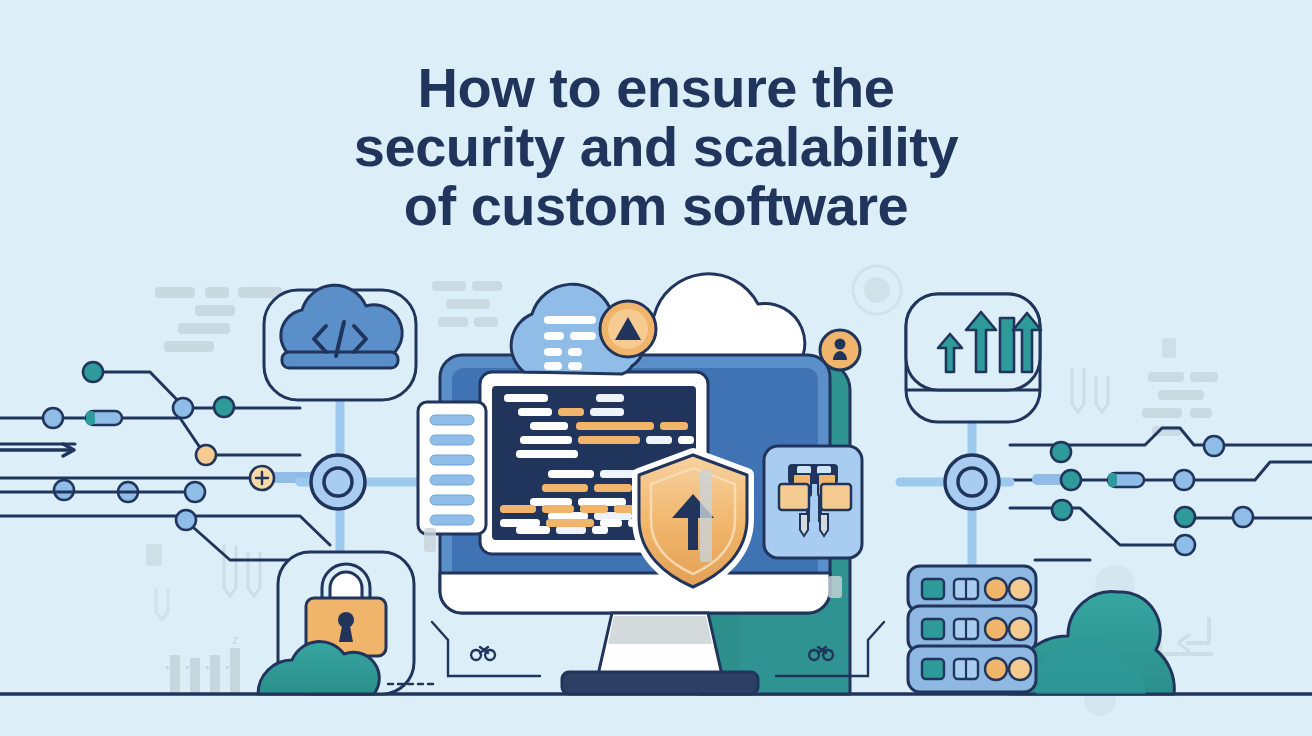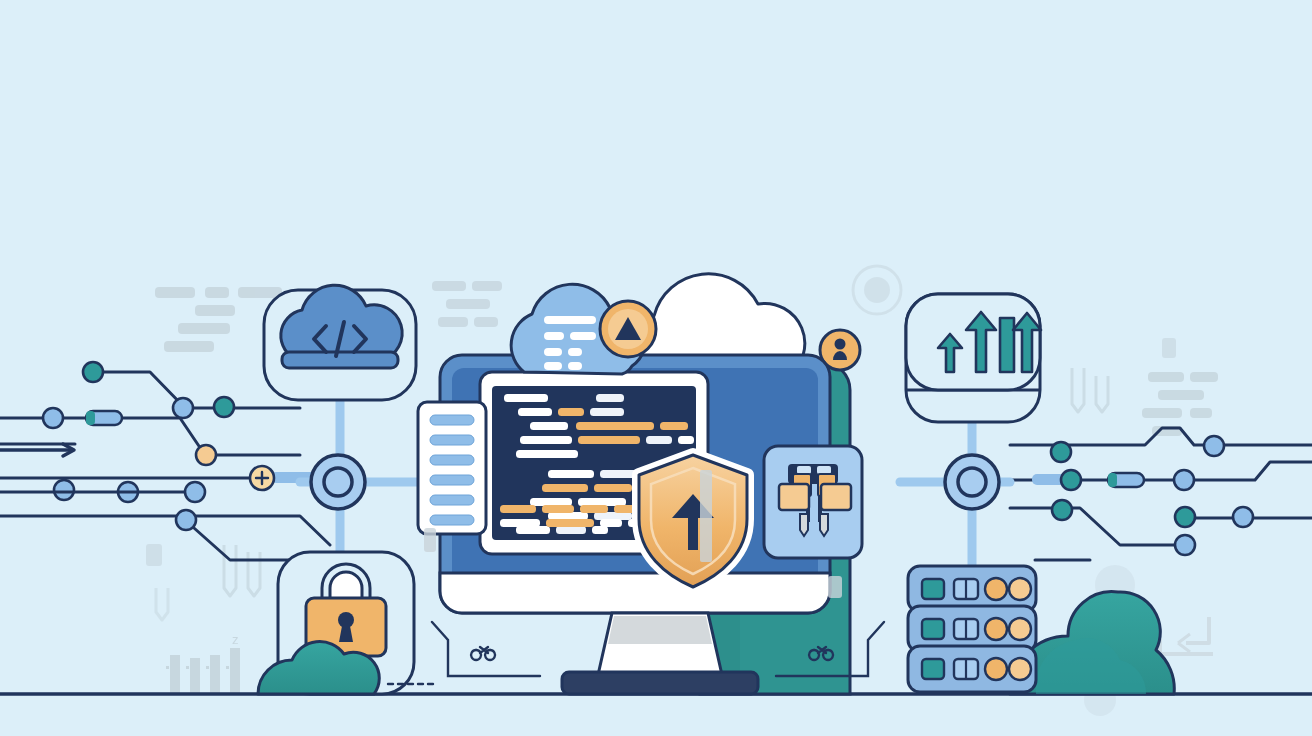--- a/index.html
+++ b/index.html
@@ -480,14 +480,19 @@
       <path d="M814 650 a5 5 0 1 0 0.1 0 M828 650 a5 5 0 1 0 0.1 0 M818 647 l8 6 M818 653 l8 -6"></path>
     </g>
 
     <g fill="#c9d3d9" opacity="0.8">
       <rect x="700" y="470" width="12" height="92" rx="2"></rect>
       <rect x="828" y="576" width="14" height="22" rx="3"></rect>
       <rect x="424" y="528" width="12" height="24" rx="3"></rect>
     </g>
   </svg>
 
+  <div id="heading">
+    <span class="hline">How to ensure the</span>
+    <span class="hline">security and scalability</span>
+    <span class="hline">of custom software</span>
+  </div>
 
 </div>
 
 </body></html>

